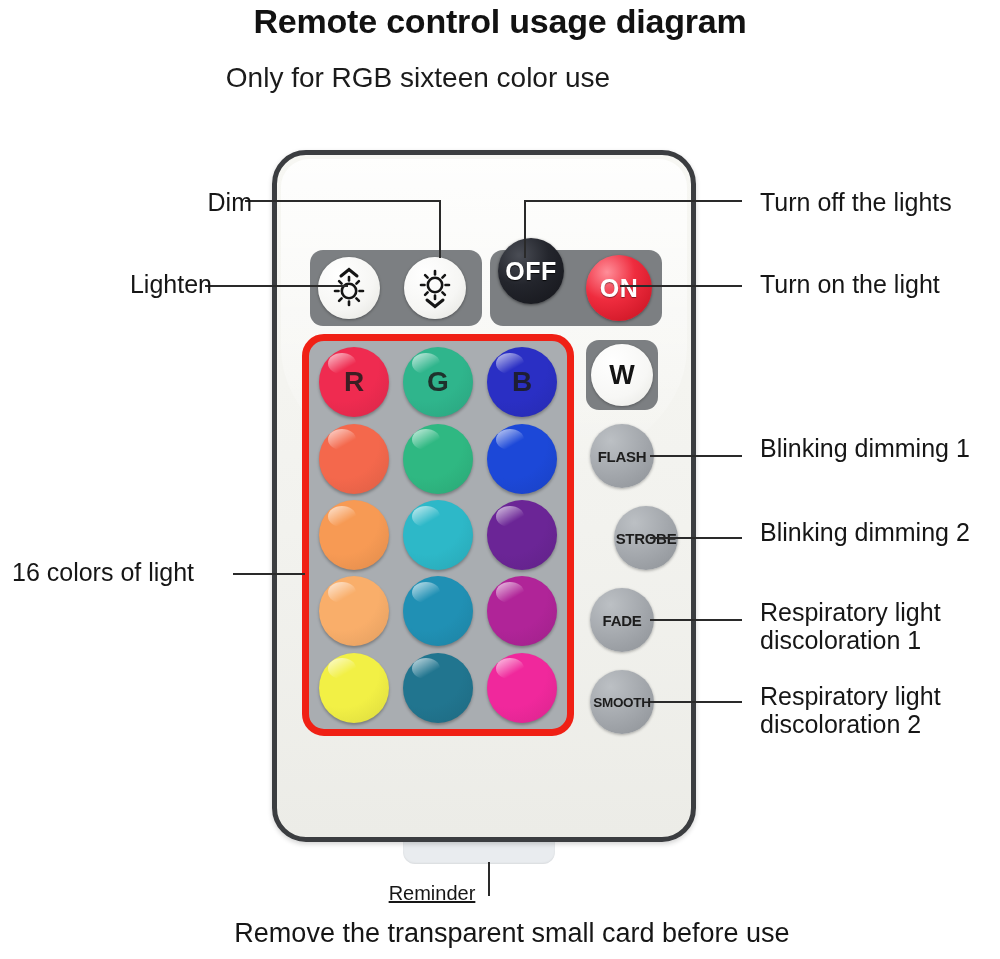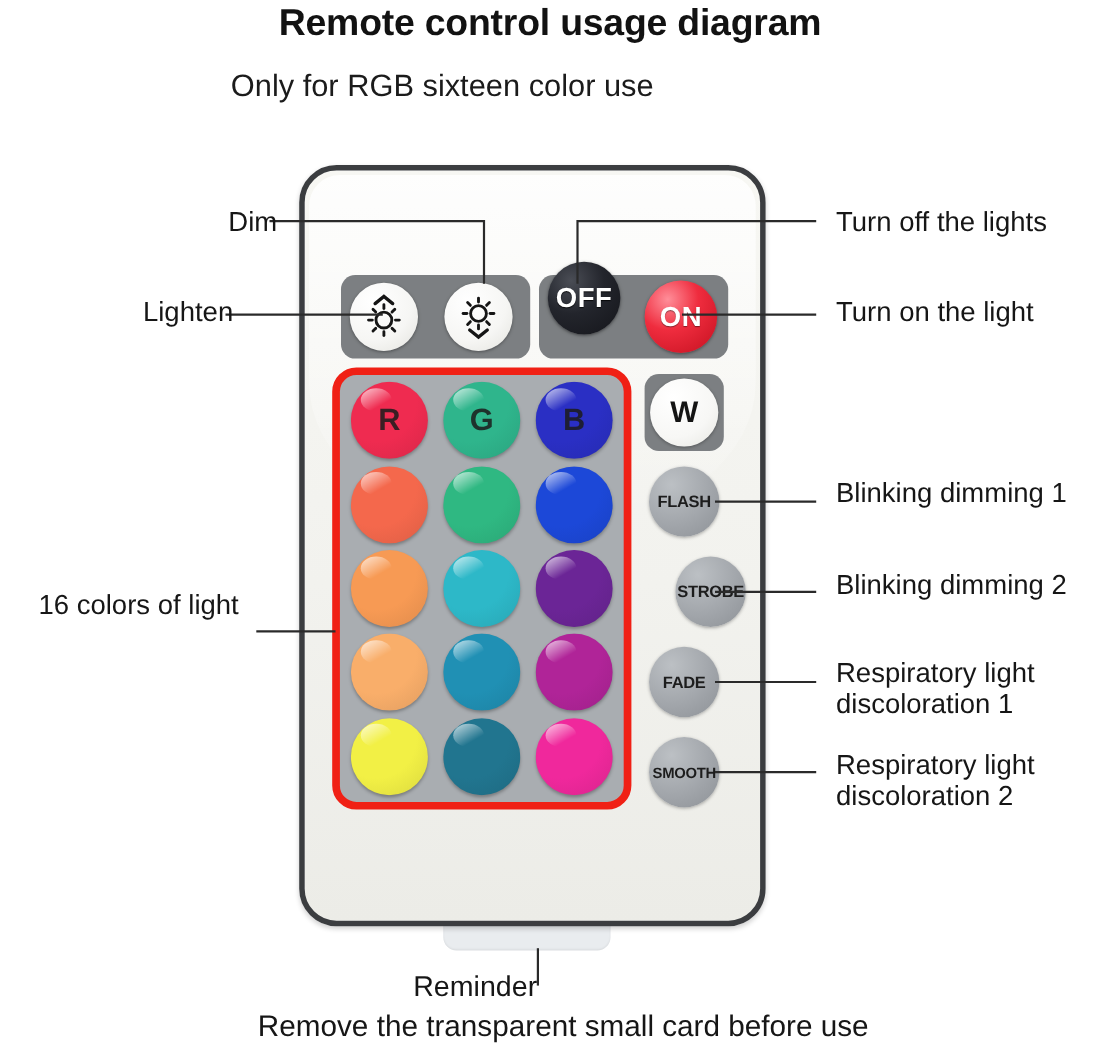--- a/index.html
+++ b/index.html
@@ -26,21 +26,21 @@
     left: 0; top: 2px;
     width: 1000px;
     text-align: center;
     font-size: 34px;
     font-weight: bold;
     letter-spacing: -0.2px;
     color: #121212;
   }
   .subtitle {
     position: absolute;
-    left: 0; top: 62px;
+    left: 16px; top: 62px;
     width: 804px;
     text-align: center;
     font-size: 28px;
     font-weight: normal;
     color: #1b1b1b;
   }
 
   
   .remote {
     position: absolute;
@@ -202,32 +202,32 @@
     font-size: 25px;
     line-height: 1.12;
     color: #161616;
     white-space: nowrap;
     padding-left: 12px;
   }
   .label.two-line { white-space: normal; width: 260px; }
 
   .lbl-dim      { left: 0;   top: 188px; width: 240px; text-align: right; }
   .lbl-lighten  { left: 0;   top: 270px; width: 200px; text-align: right; }
-  .lbl-16       { left: 0;   top: 536px; width: 228px; text-align: center; }
+  .lbl-16       { left: 0;   top: 558px; width: 228px; text-align: left; }
 
   .lbl-turnoff  { left: 748px; top: 188px; }
   .lbl-turnon   { left: 748px; top: 270px; }
   .lbl-blink1   { left: 748px; top: 434px; }
   .lbl-blink2   { left: 748px; top: 518px; }
   .lbl-resp1    { left: 748px; top: 598px; }
   .lbl-resp2    { left: 748px; top: 682px; }
 
   .lbl-reminder {
     left: 0; top: 882px; width: 840px;
-    text-align: center; font-size: 26px;
+    text-align: center; font-size: 20px; text-decoration: underline;
   }
   .lbl-reminder-sub {
     left: 0; top: 918px; width: 1000px;
     text-align: center; font-size: 27px;
   }
 
   
   svg.leaders {
     position: absolute;
     left: 0; top: 0;

